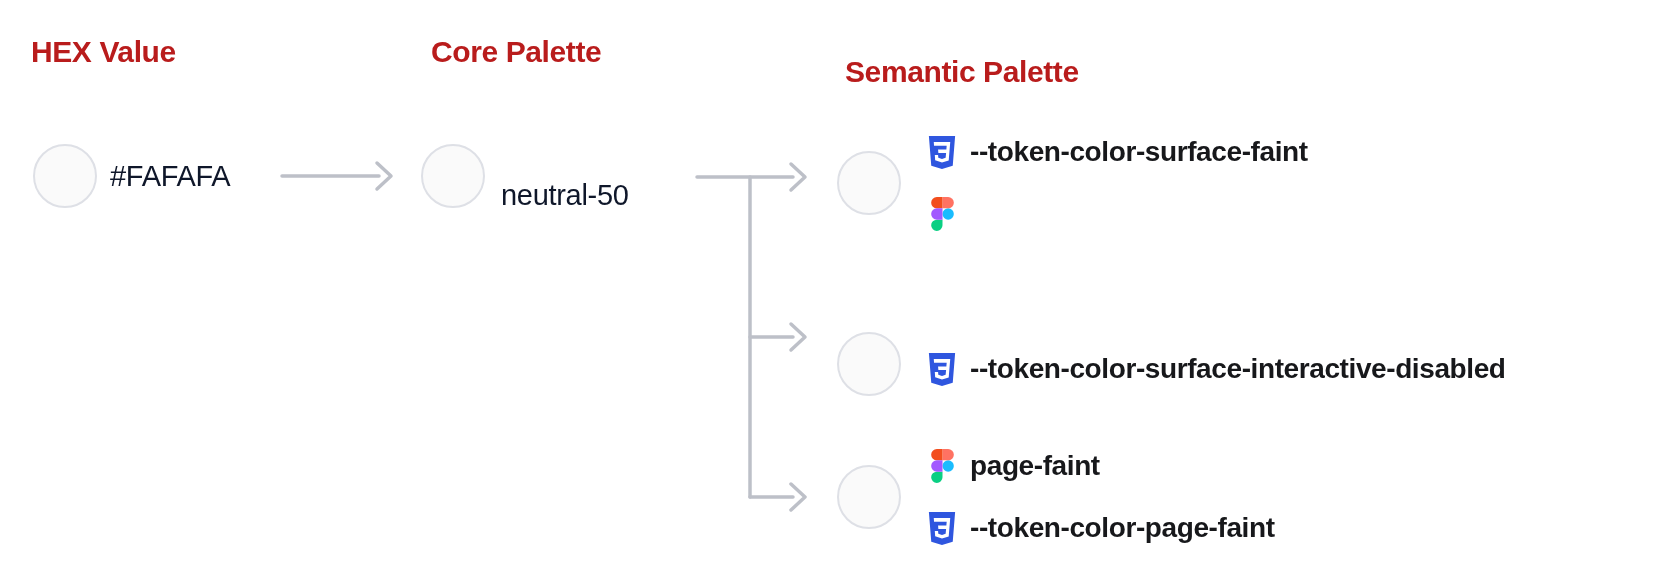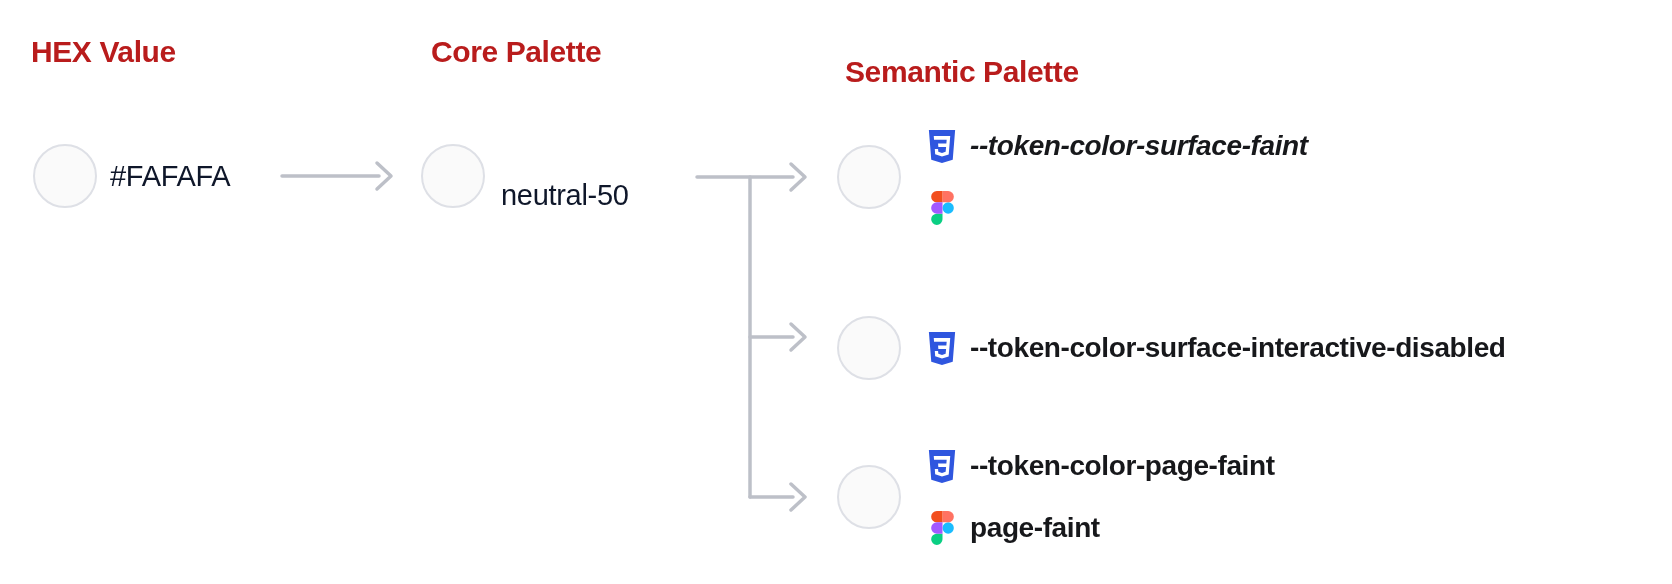--- a/index.html
+++ b/index.html
@@ -118,21 +118,21 @@
       <path d="M791 484 L805 497 L791 510"></path>
     </g>
   </svg>
 
   <div class="swatch" style="left: 33px; top: 144px; background: rgb(250, 250, 250);"></div>
   <div class="value-label" style="left:110px;">#FAFAFA</div>
 
   <div class="swatch" style="left: 421px; top: 144px; background: rgb(250, 250, 250);"></div>
   <div class="value-label" style="left:501px;margin-top:19px;">neutral-50</div>
 
-  <div class="sem-row" style="top:119px;font-style:italic;">
+  <div class="sem-row" style="top:125px;">
     <div class="swatch" style="background: rgb(250, 250, 250);"></div>
     <div class="token-lines">
       <div class="token-line">
         <span class="icon-box">
           <svg width="30" height="33" viewBox="0 0 24 24" preserveAspectRatio="none">
             <path d="M1.5 0h21l-1.91 21.563L11.977 24l-8.565-2.438L1.5 0zm17.09 4.413L5.41 4.41l.213 2.622 10.125.002-.255 2.716h-6.64l.24 2.573h6.182l-.366 3.523-2.91.804-2.956-.81-.188-2.11h-2.61l.29 3.855L12 19.288l5.373-1.53L18.59 4.414z" fill="#2F56DF"></path>
           </svg>
         </span>
         <span class="token-text">--token-color-surface-faint</span>
       </div>
@@ -143,53 +143,53 @@
             <path d="M0 47.5A9.5 9.5 0 0 1 9.5 38H19v9.5a9.5 9.5 0 1 1-19 0z" fill="#0ACF83"></path>
             <path d="M19 0v19h9.5a9.5 9.5 0 1 0 0-19H19z" fill="#FF7262"></path>
             <path d="M0 9.5A9.5 9.5 0 0 0 9.5 19H19V0H9.5A9.5 9.5 0 0 0 0 9.5z" fill="#F24E1E"></path>
             <path d="M0 28.5A9.5 9.5 0 0 0 9.5 38H19V19H9.5A9.5 9.5 0 0 0 0 28.5z" fill="#A259FF"></path>
           </svg>
         </span>
       </div>
     </div>
   </div>
 
-  <div class="sem-row" style="top:290px;">
+  <div class="sem-row" style="top:280px;align-items:flex-end;">
     <div class="swatch" style="background: rgb(250, 250, 250);"></div>
     <div class="token-lines">
       <div class="token-line">
         <span class="icon-box">
           <svg width="30" height="33" viewBox="0 0 24 24" preserveAspectRatio="none">
             <path d="M1.5 0h21l-1.91 21.563L11.977 24l-8.565-2.438L1.5 0zm17.09 4.413L5.41 4.41l.213 2.622 10.125.002-.255 2.716h-6.64l.24 2.573h6.182l-.366 3.523-2.91.804-2.956-.81-.188-2.11h-2.61l.29 3.855L12 19.288l5.373-1.53L18.59 4.414z" fill="#2F56DF"></path>
           </svg>
         </span>
         <span class="token-text">--token-color-surface-interactive-disabled</span>
       </div>
     </div>
   </div>
 
   <div class="sem-row" style="top:439px;">
     <div class="swatch" style="background: rgb(250, 250, 250);"></div>
     <div class="token-lines">
       <div class="token-line">
         <span class="icon-box">
-          <svg width="30" height="33" viewBox="0 0 24 24" preserveAspectRatio="none">
-            <path d="M1.5 0h21l-1.91 21.563L11.977 24l-8.565-2.438L1.5 0zm17.09 4.413L5.41 4.41l.213 2.622 10.125.002-.255 2.716h-6.64l.24 2.573h6.182l-.366 3.523-2.91.804-2.956-.81-.188-2.11h-2.61l.29 3.855L12 19.288l5.373-1.53L18.59 4.414z" fill="#2F56DF"></path>
-          </svg>
-        </span>
-        <span class="token-text">--token-color-page-faint</span>
-      </div>
-      <div class="token-line">
-        <span class="icon-box">
           <svg width="23" height="34" viewBox="0 0 38 57">
             <path d="M19 28.5a9.5 9.5 0 1 1 19 0 9.5 9.5 0 0 1-19 0z" fill="#1ABCFE"></path>
             <path d="M0 47.5A9.5 9.5 0 0 1 9.5 38H19v9.5a9.5 9.5 0 1 1-19 0z" fill="#0ACF83"></path>
             <path d="M19 0v19h9.5a9.5 9.5 0 1 0 0-19H19z" fill="#FF7262"></path>
             <path d="M0 9.5A9.5 9.5 0 0 0 9.5 19H19V0H9.5A9.5 9.5 0 0 0 0 9.5z" fill="#F24E1E"></path>
             <path d="M0 28.5A9.5 9.5 0 0 0 9.5 38H19V19H9.5A9.5 9.5 0 0 0 0 28.5z" fill="#A259FF"></path>
           </svg>
         </span>
         <span class="token-text">page-faint</span>
       </div>
+      <div class="token-line">
+        <span class="icon-box">
+          <svg width="30" height="33" viewBox="0 0 24 24" preserveAspectRatio="none">
+            <path d="M1.5 0h21l-1.91 21.563L11.977 24l-8.565-2.438L1.5 0zm17.09 4.413L5.41 4.41l.213 2.622 10.125.002-.255 2.716h-6.64l.24 2.573h6.182l-.366 3.523-2.91.804-2.956-.81-.188-2.11h-2.61l.29 3.855L12 19.288l5.373-1.53L18.59 4.414z" fill="#2F56DF"></path>
+          </svg>
+        </span>
+        <span class="token-text">--token-color-page-faint</span>
+      </div>
     </div>
   </div>
 
 </div>
 
 </body></html>

